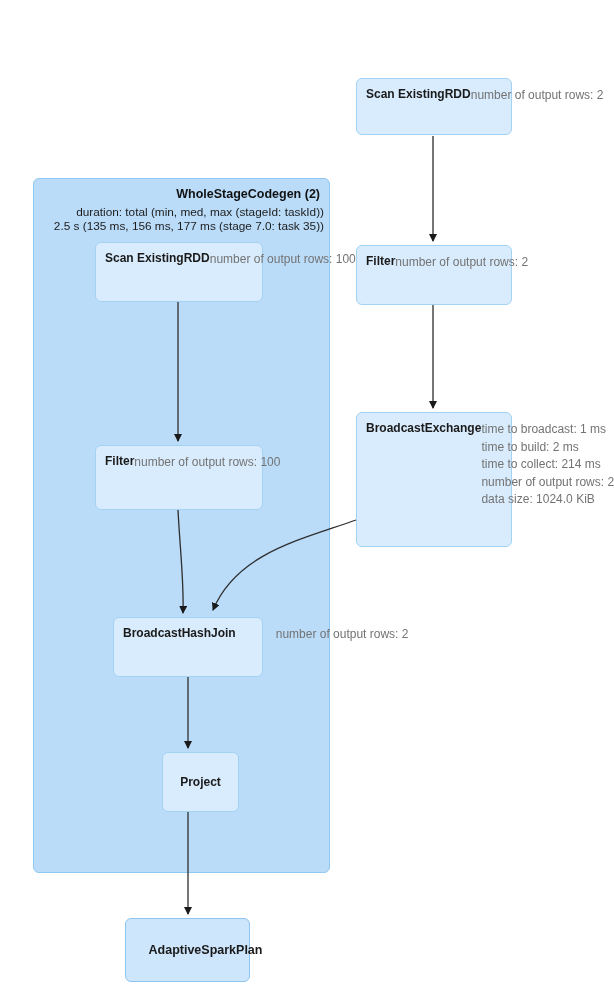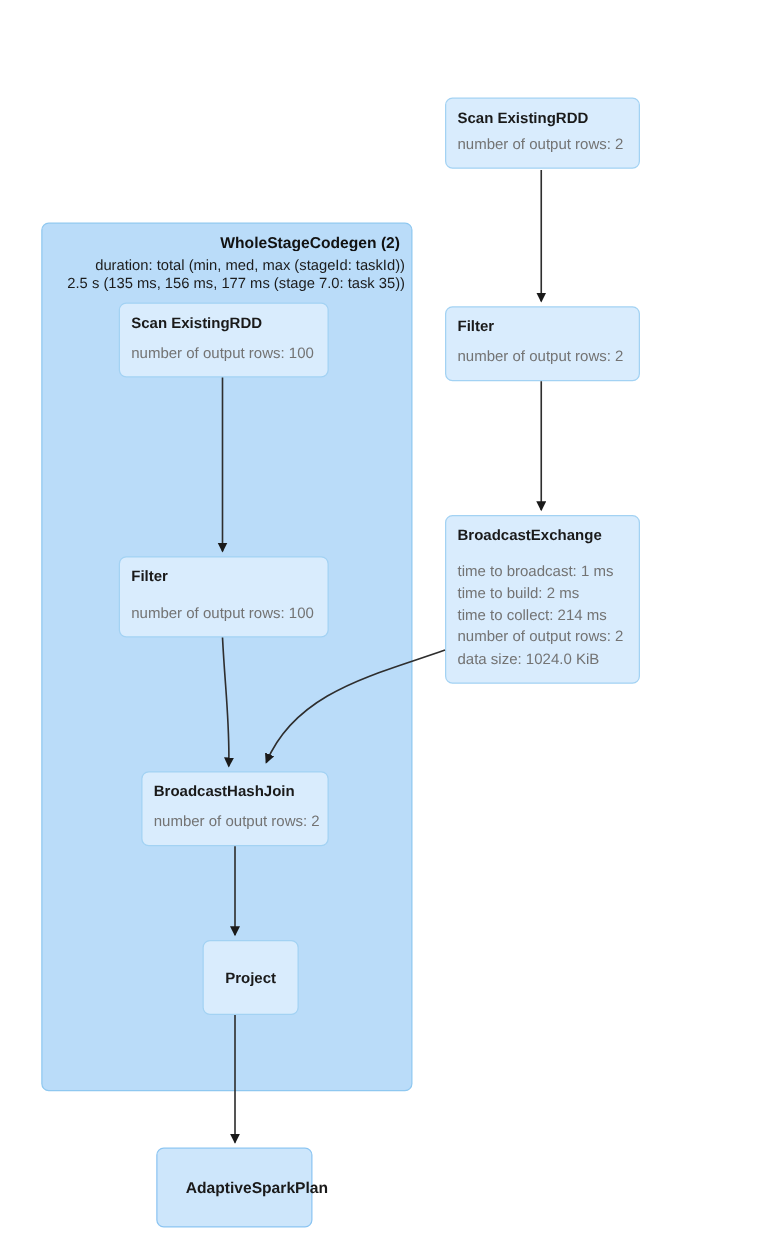--- a/index.html
+++ b/index.html
@@ -39,21 +39,20 @@
     overflow: hidden;
   }
   
   .node {
     position: absolute;
     background: #d9ecfd;
     border: 1px solid #a3d2f3;
     border-radius: 6px;
     box-sizing: border-box;
     display: flex;
-    flex-direction: column;
     justify-content: space-between;
     padding: 8px 9px 10px 9px;
   }
   .node-title {
     font-weight: bold;
     font-size: 12px;
     color: #1a1a1a;
     white-space: nowrap;
   }
   .node-metrics {
@@ -120,21 +119,21 @@
     <div class="node-title">BroadcastExchange</div>
     <div class="node-metrics">
       <div>time to broadcast: 1 ms</div>
       <div>time to build: 2 ms</div>
       <div>time to collect: 214 ms</div>
       <div>number of output rows: 2</div>
       <div>data size: 1024.0 KiB</div>
     </div>
   </div>
 
-  <div class="node" style="left:113px; top:617px; width:150px; height:60px;">
+  <div class="node" style="left:113px; top:617px; width:150px; height:60px;gap:40px;">
     <div class="node-title">BroadcastHashJoin</div>
     <div class="node-metrics">number of output rows: 2</div>
   </div>
 
   <div class="node centered" style="left:162px; top:752px; width:77px; height:60px;">
     <div class="node-title">Project</div>
   </div>
 
   <div class="node centered final" style="left:125px; top:918px; width:125px; height:64px;">
     <div class="node-title">AdaptiveSparkPlan</div>

